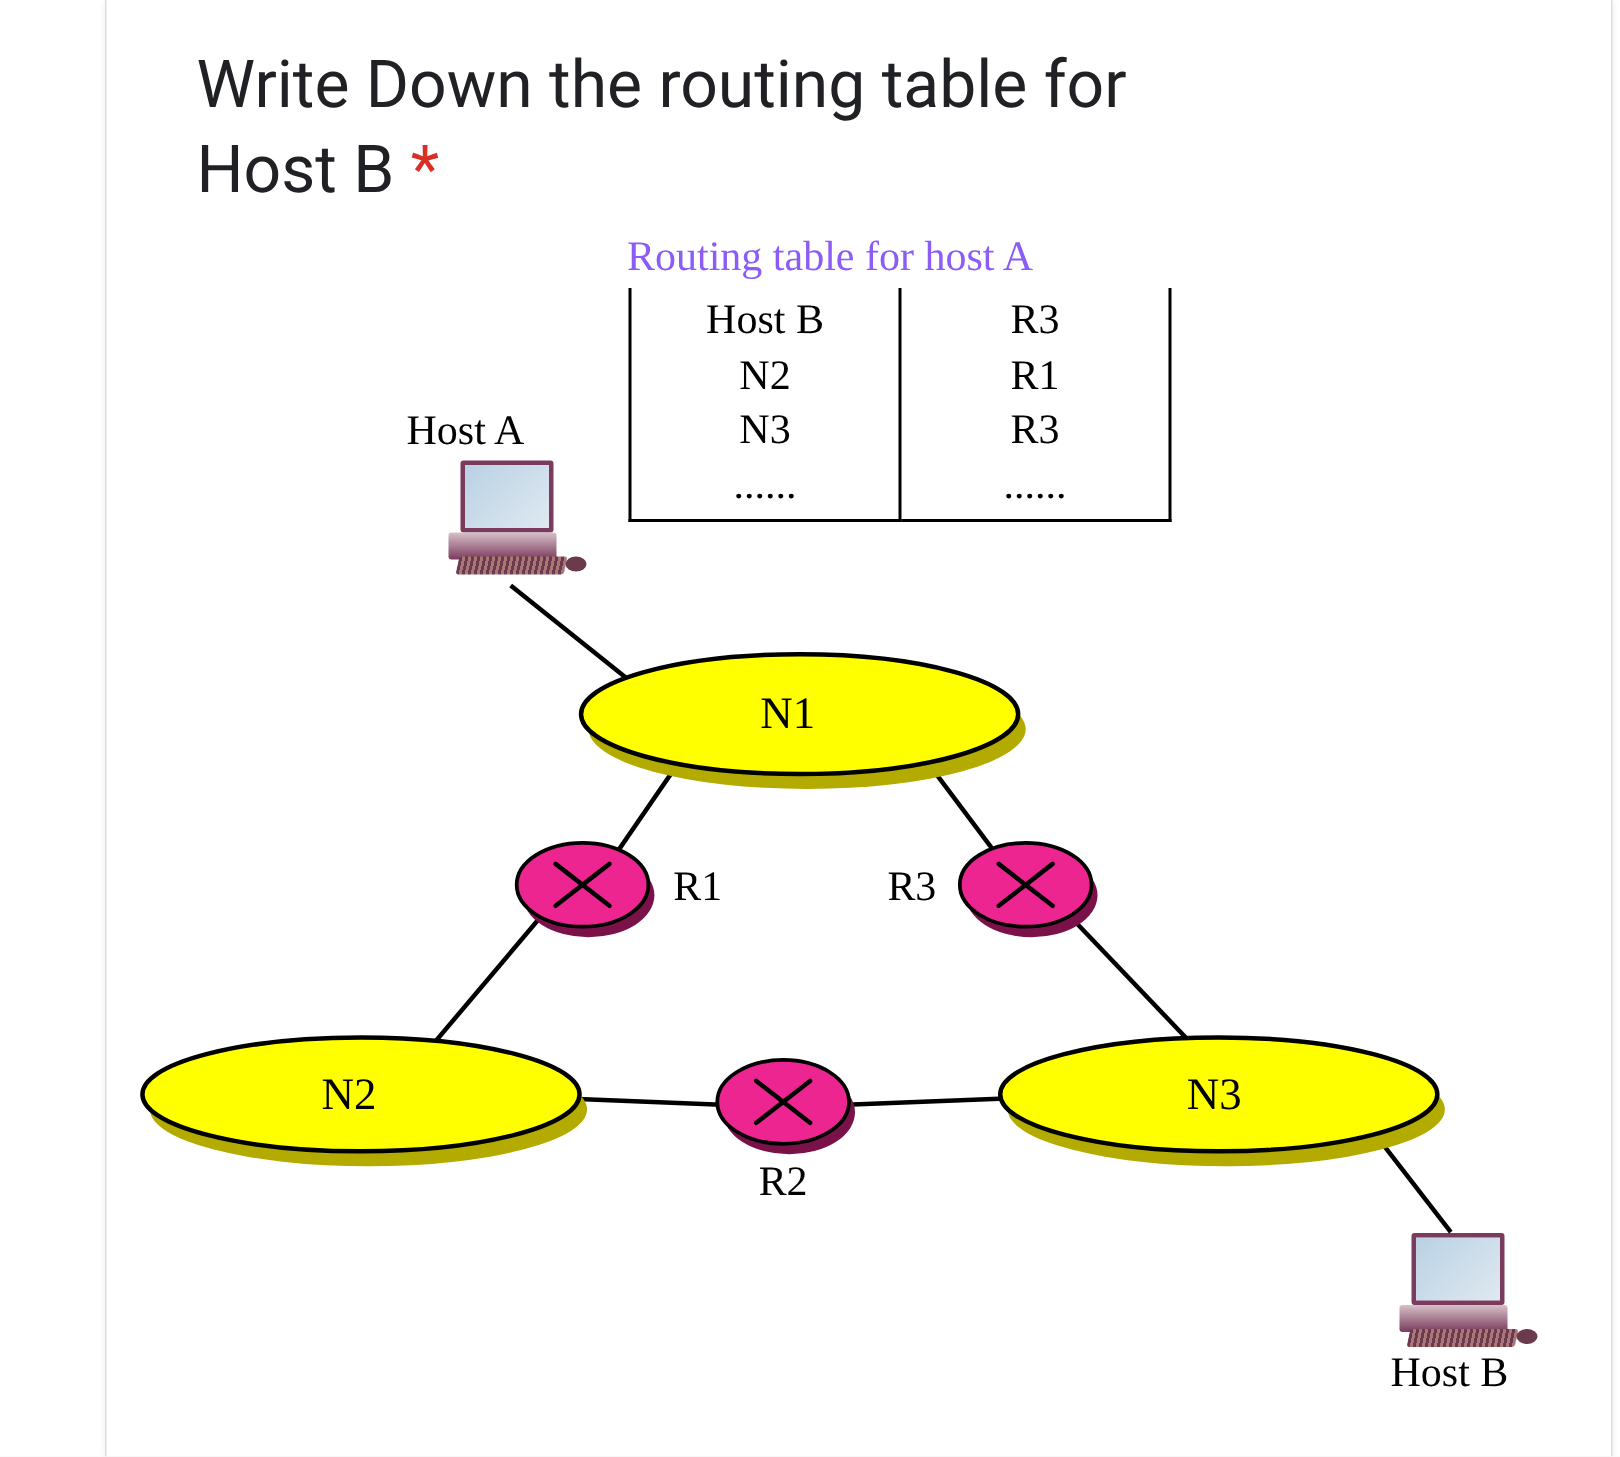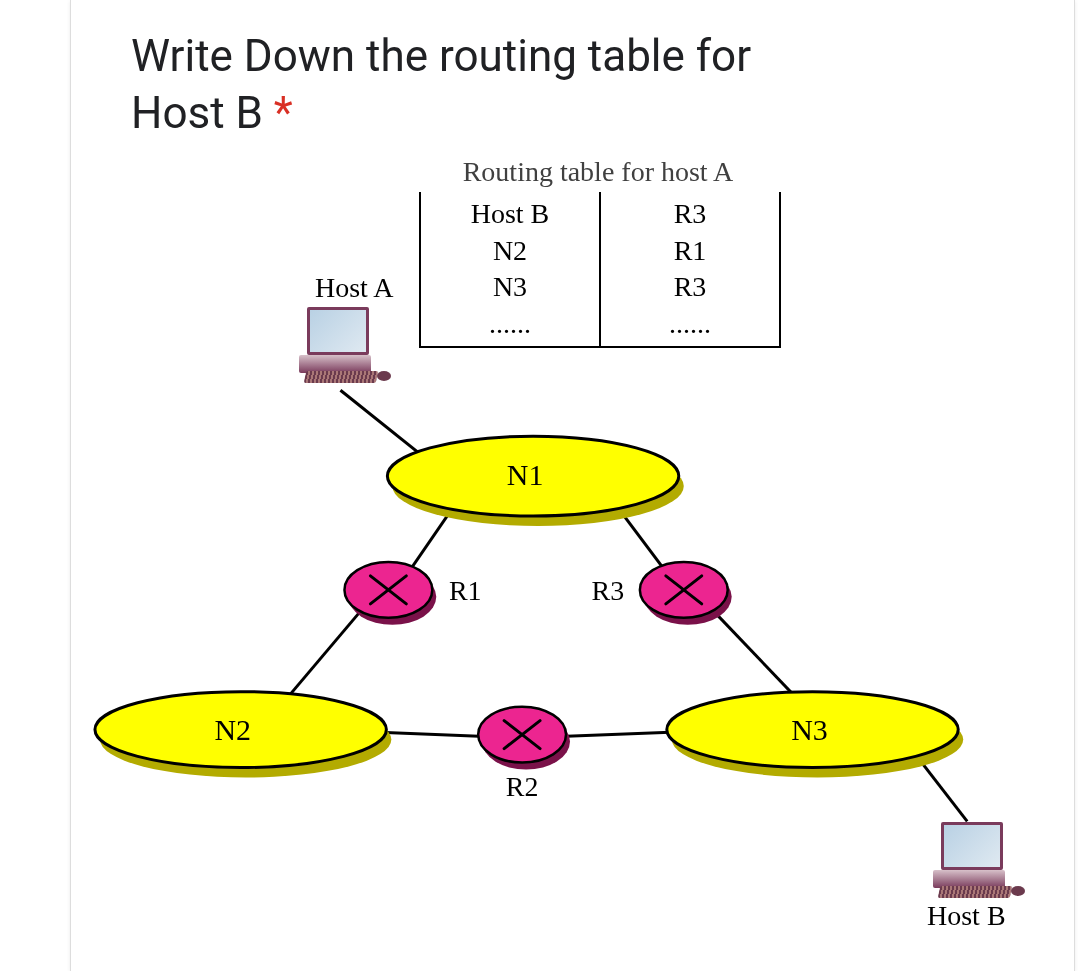--- a/index.html
+++ b/index.html
@@ -45,23 +45,23 @@
     height: 780px;
   }
   .serif {
     font-family: "Times New Roman", Times, serif;
   }
   .rt-caption {
     position: absolute;
     left: 347px;
     top: 14px;
     width: 360px;
-    text-align: center;
-    font-size: 28px;
-    color: #404040;
+    text-align: left;
+    font-size: 28px;
+    color: #8b5cf6;
   }
   .rt-table {
     position: absolute;
     left: 348px;
     top: 50px;
     border-collapse: collapse;
   }
   .rt-table th, .rt-table td {
     border: 2px solid #000;
     padding: 4px 4px;
@@ -78,21 +78,20 @@
   .rt-table td {
     border-top: none;
     width: 170px;
     line-height: 1.3;
   }
   .hostA-label {
     position: absolute;
     left: 200px;
     top: 130px;
     font-size: 28px;
-    margin-left: 44px;
   }
   .hostB-label {
     position: absolute;
     left: 856px;
     top: 758px;
     font-size: 28px;
   }
   .pc {
     position: absolute;
     width: 88px;

